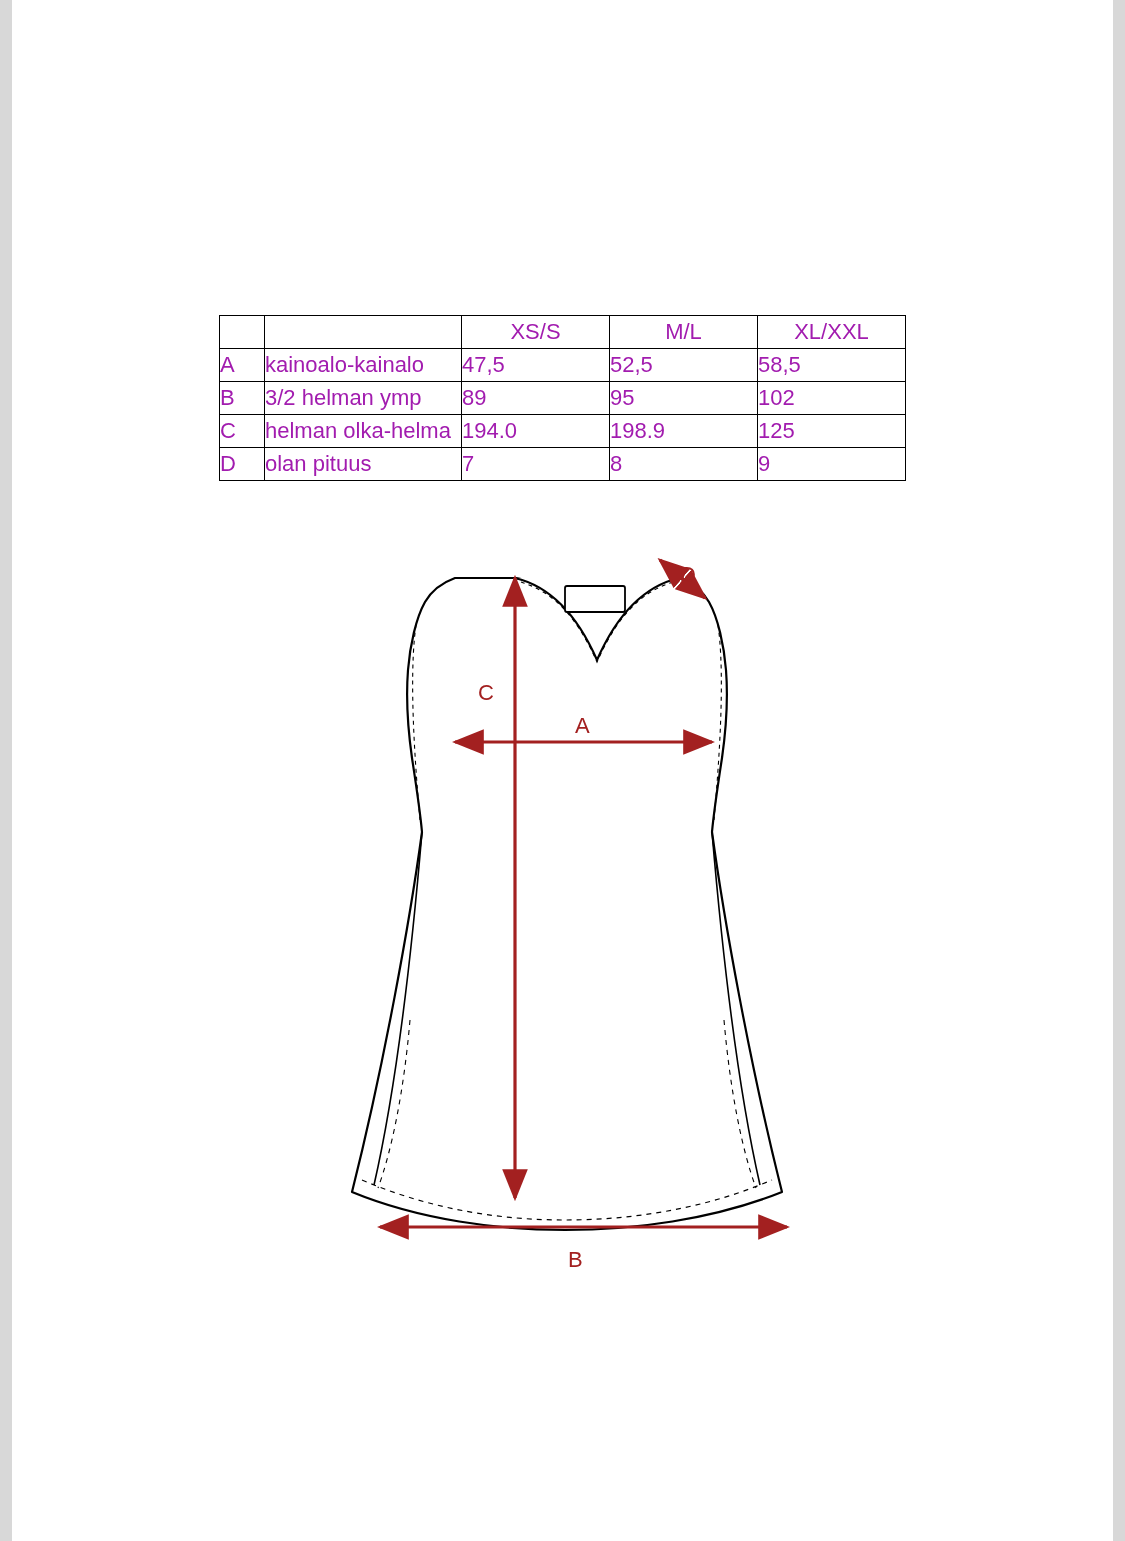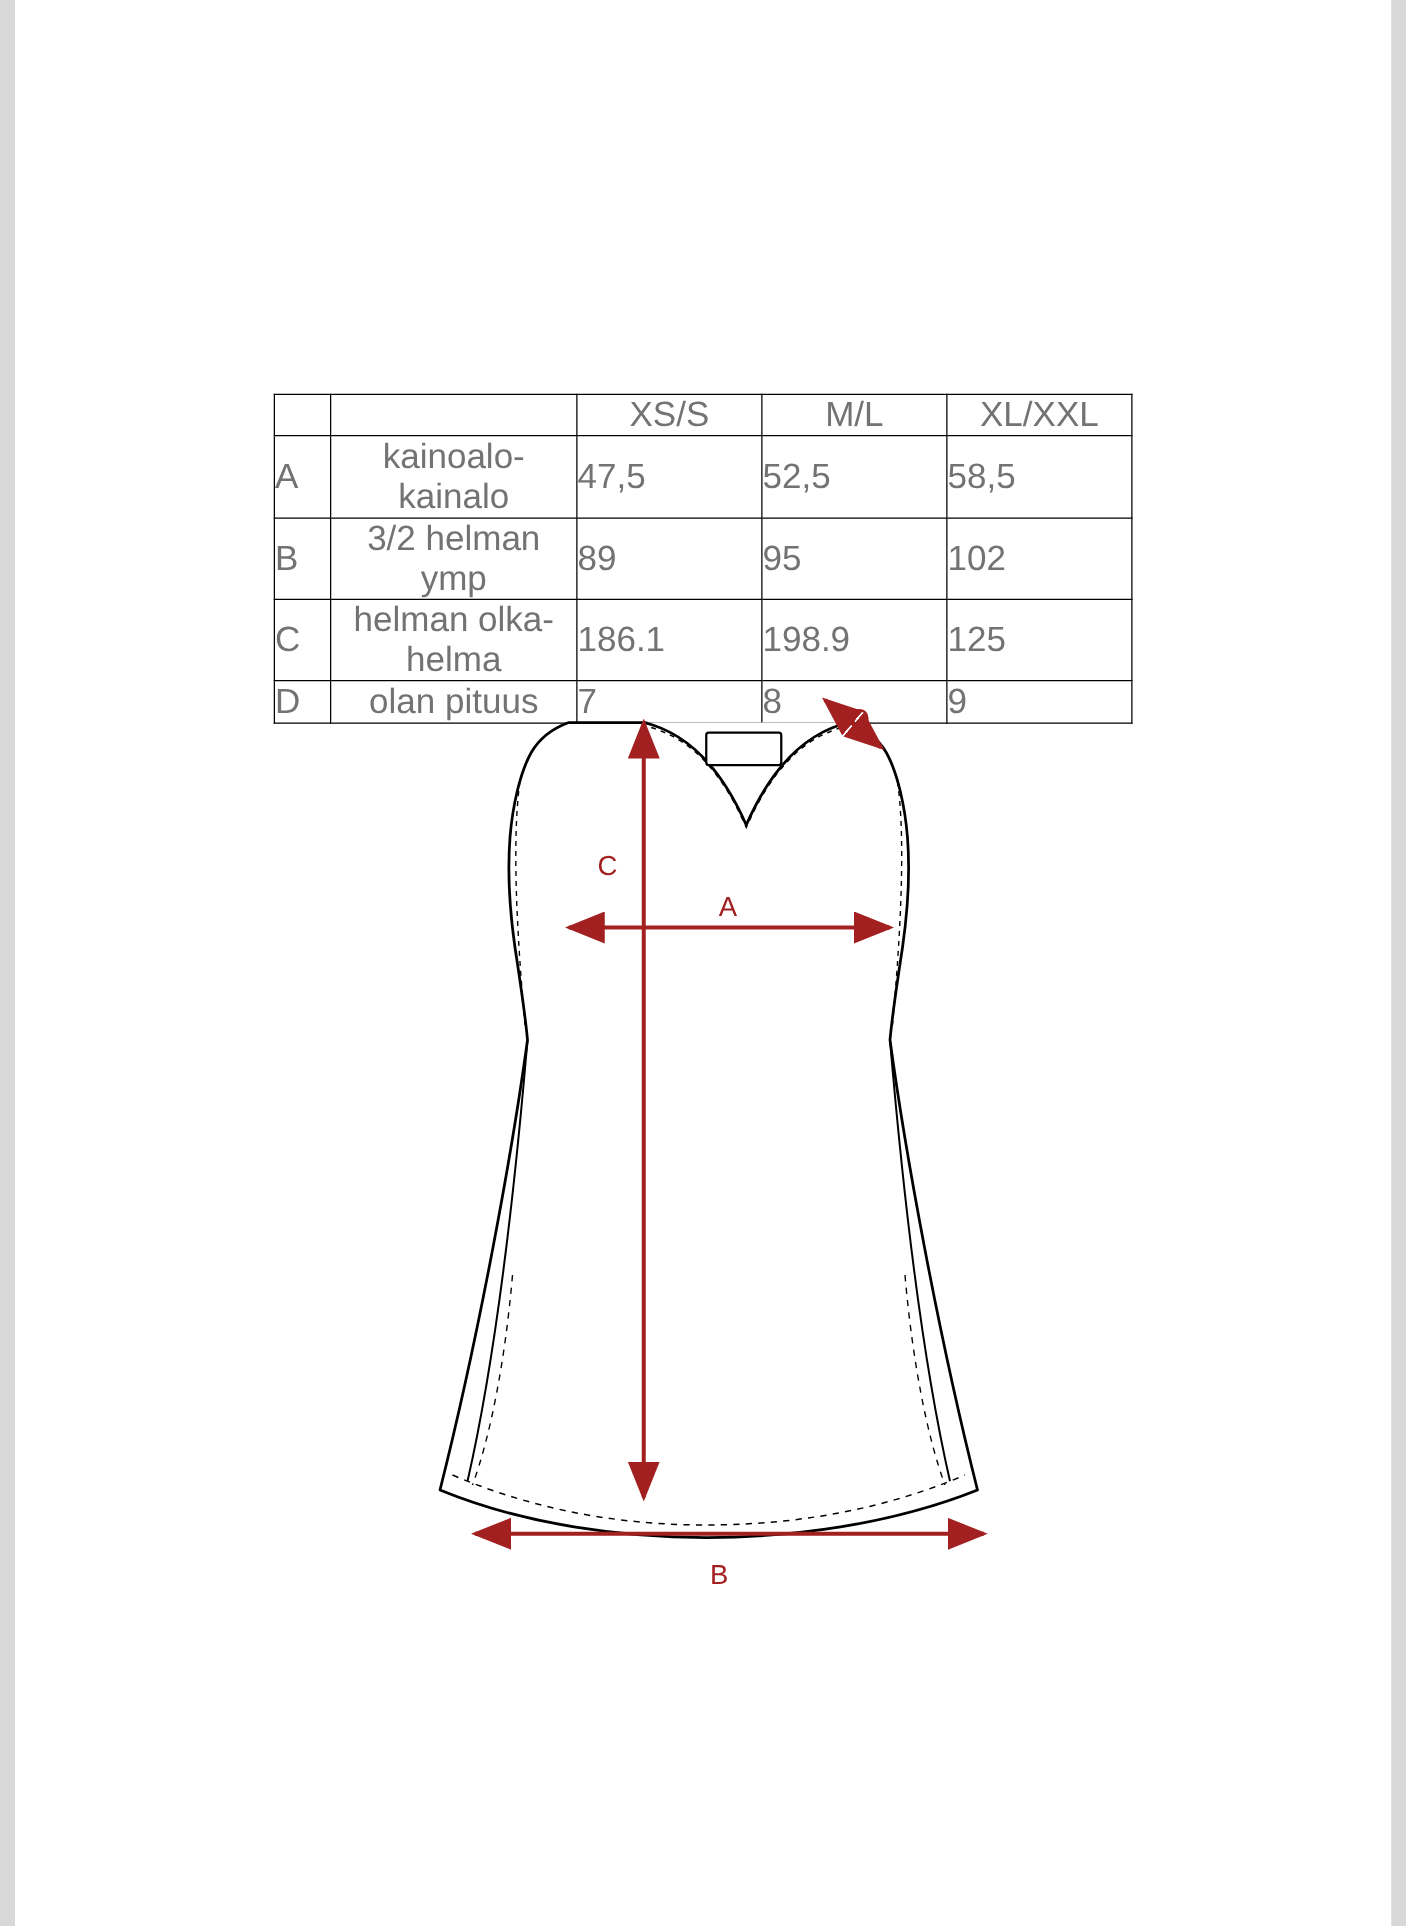--- a/index.html
+++ b/index.html
@@ -26,28 +26,28 @@
   .size-table {
     position: absolute;
     left: 207px;
     top: 315px;
     width: 680px;
     border-collapse: collapse;
     table-layout: fixed;
   }
   .size-table td {
     border: 1.5px solid #000000;
-    font-size: 28px;
-    color: #737373;
+    font-size: 22px;
+    color: #a21caf;
     height: 32px;
     padding: 0 0 0 0;
     line-height: 1.15;
   }
   .col-key   { width: 44px;  text-align: left;   padding-left: 6px; }
-  .col-label { width: 196px; text-align: center;   padding-left: 9px; }
+  .col-label { width: 196px; text-align: left;   padding-left: 9px; }
   .col-val   { width: 147px; text-align: left; }
   .hdr { text-align: center; }
   .blank-cell { border-right: none; }
 
   
   .drawing {
     position: absolute;
     left: 0;
     top: 520px;
     width: 1101px;
@@ -88,21 +88,21 @@
       <tr>
         <td class="col-key">B</td>
         <td class="col-label">3/2 helman ymp</td>
         <td class="col-val">89</td>
         <td class="col-val">95</td>
         <td class="col-val">102</td>
       </tr>
       <tr>
         <td class="col-key">C</td>
         <td class="col-label">helman olka-helma</td>
-        <td class="col-val">186.1</td>
+        <td class="col-val">194.0</td>
         <td class="col-val">198.9</td>
         <td class="col-val">125</td>
       </tr>
       <tr>
         <td class="col-key">D</td>
         <td class="col-label">olan pituus</td>
         <td class="col-val">7</td>
         <td class="col-val">8</td>
         <td class="col-val">9</td>
       </tr>

